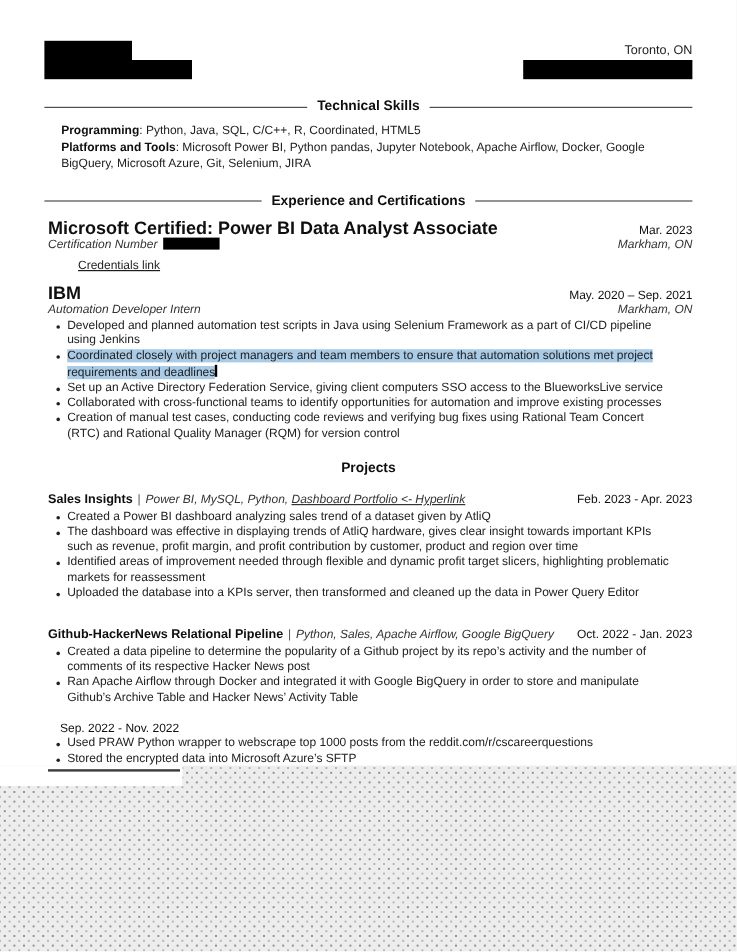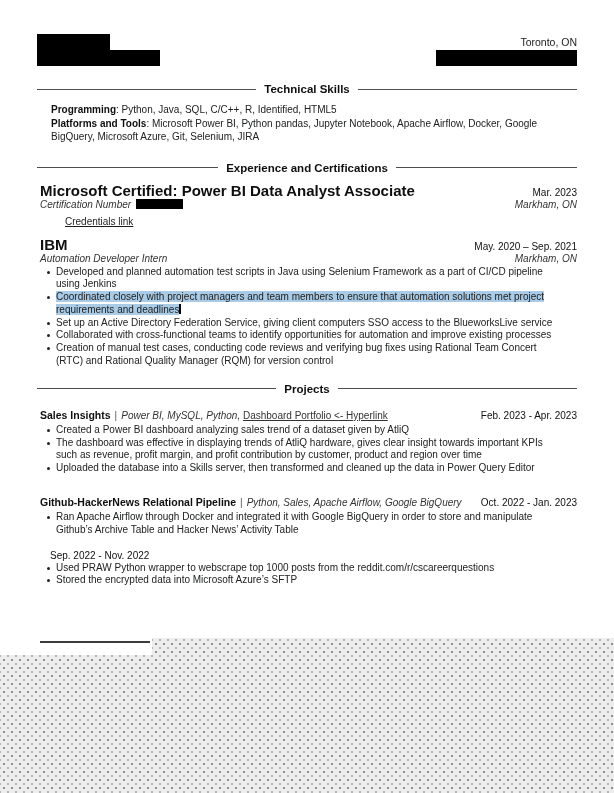--- a/index.html
+++ b/index.html
@@ -35,21 +35,21 @@
   .bar-phone { width:141px; height:16px; }
   .header-right { display:flex; flex-direction:column; align-items:flex-end; }
   .location { font-size:10.5px; line-height:16px; color:#222; }
 
   
   .divider { display:flex; align-items:center; }
   .divider .rule { flex:1; height:1px; background:#4d4d4d; }
   .divider .t { font-weight:bold; font-size:11.5px; color:#0f0f0f; padding:0 8px; line-height:14px; }
   .div-skills { margin-top:16px;justify-content:space-between; }
   .div-exp    { margin-top:17px; }
-  .div-proj   { margin-top:14px; }
+  .div-proj   { margin-top:14px;flex-direction:column; }
 
   
   .skills { margin-top:7px; padding-left:14px; font-size:10px; line-height:13.5px; }
   .skills b { color:#0f0f0f; }
 
   
   .entry { margin-top:9px; padding-left:3px; }
   .entry-row { display:flex; justify-content:space-between; align-items:baseline; }
   .entry-title { font-weight:bold; font-size:15px; color:#0f0f0f; line-height:13px; white-space:nowrap; }
   .entry-date { font-weight:normal; font-size:10px; color:#0f0f0f; white-space:nowrap; margin-left:10px; }
@@ -67,21 +67,21 @@
                           width:3px; height:3px; border-radius:50%; background:#222; }
 
   .hl { background:var(--highlight, #a9cbe6); }
   .caret { display:inline-block; width:1.5px; height:10px; background:#000; vertical-align:-1px; }
 
   
   .proj-left { white-space:nowrap; }
   .proj-name { font-weight:bold; font-size:10.5px; color:#0f0f0f; }
   .sep { font-size:10px; color:#555; margin:0 4px; font-weight:normal; }
   .proj-tech { font-style:italic; font-size:10px; color:#333; }
-  .proj-link { font-size:10px; color:#333; text-decoration:underline; cursor:pointer; }
+  .proj-link { font-style:italic; font-size:10px; color:#333; text-decoration:underline; cursor:pointer; }
   .proj-github { margin-top:17px; }
   .proj-reddit { margin-top:13px; }
 </style>
 </head>
 <body>
 
 <div class="screen">
   <div class="page">
 
     <div class="top-header">
@@ -94,21 +94,21 @@
         <span class="redact bar-phone"></span>
       </div>
     </div>
 
     <div class="divider div-skills">
       <span class="rule"></span>
       <span class="t">Technical Skills</span>
       <span class="rule"></span>
     </div>
     <div class="skills">
-      <div><b>Programming</b><span>: Python, Java, SQL, C/C++, R, Identified, HTML5</span></div>
+      <div><b>Programming</b><span>: Python, Java, SQL, C/C++, R, Coordinated, HTML5</span></div>
       <div><b>Platforms and Tools</b><span>: Microsoft Power BI, Python pandas, Jupyter Notebook, Apache Airflow, Docker, Google BigQuery, Microsoft Azure, Git, Selenium, JIRA</span></div>
     </div>
 
     <div class="divider div-exp">
       <span class="rule"></span>
       <span class="t">Experience and Certifications</span>
       <span class="rule"></span>
     </div>
 
     <div class="entry">
@@ -148,30 +148,32 @@
     </div>
 
     <div class="entry">
       <div class="entry-row">
         <span class="proj-left"><span class="proj-name">Sales Insights</span><span class="sep">|</span><span class="proj-tech">Power BI, MySQL, Python, </span><span class="proj-link">Dashboard Portfolio &lt;- Hyperlink</span></span>
         <span class="entry-date">Feb. 2023 - Apr. 2023</span>
       </div>
       <ul class="bullets">
         <li>Created a Power BI dashboard analyzing sales trend of a dataset given by AtliQ</li>
         <li>The dashboard was effective in displaying trends of AtliQ hardware, gives clear insight towards important KPIs such as revenue, profit margin, and profit contribution by customer, product and region over time</li>
-        <li>Uploaded the database into a Skills server, then transformed and cleaned up the data in Power Query Editor</li>
+        <li>Identified areas of improvement needed through flexible and dynamic profit target slicers, highlighting problematic markets for reassessment</li>
+        <li>Uploaded the database into a KPIs server, then transformed and cleaned up the data in Power Query Editor</li>
       </ul>
     </div>
 
     <div class="entry proj-github">
       <div class="entry-row">
         <span class="proj-left"><span class="proj-name">Github-HackerNews Relational Pipeline</span><span class="sep">|</span><span class="proj-tech">Python, Sales, Apache Airflow, Google BigQuery</span></span>
         <span class="entry-date">Oct. 2022 - Jan. 2023</span>
       </div>
       <ul class="bullets">
+        <li>Created a data pipeline to determine the popularity of a Github project by its repo’s activity and the number of comments of its respective Hacker News post</li>
         <li>Ran Apache Airflow through Docker and integrated it with Google BigQuery in order to store and manipulate Github’s Archive Table and Hacker News’ Activity Table</li>
       </ul>
     </div>
 
     <div class="entry proj-reddit">
       <div class="entry-row">
         <span class="entry-date">Sep. 2022 - Nov. 2022</span>
       </div>
       <ul class="bullets">
         <li>Used PRAW Python wrapper to webscrape top 1000 posts from the reddit.com/r/cscareerquestions</li>

